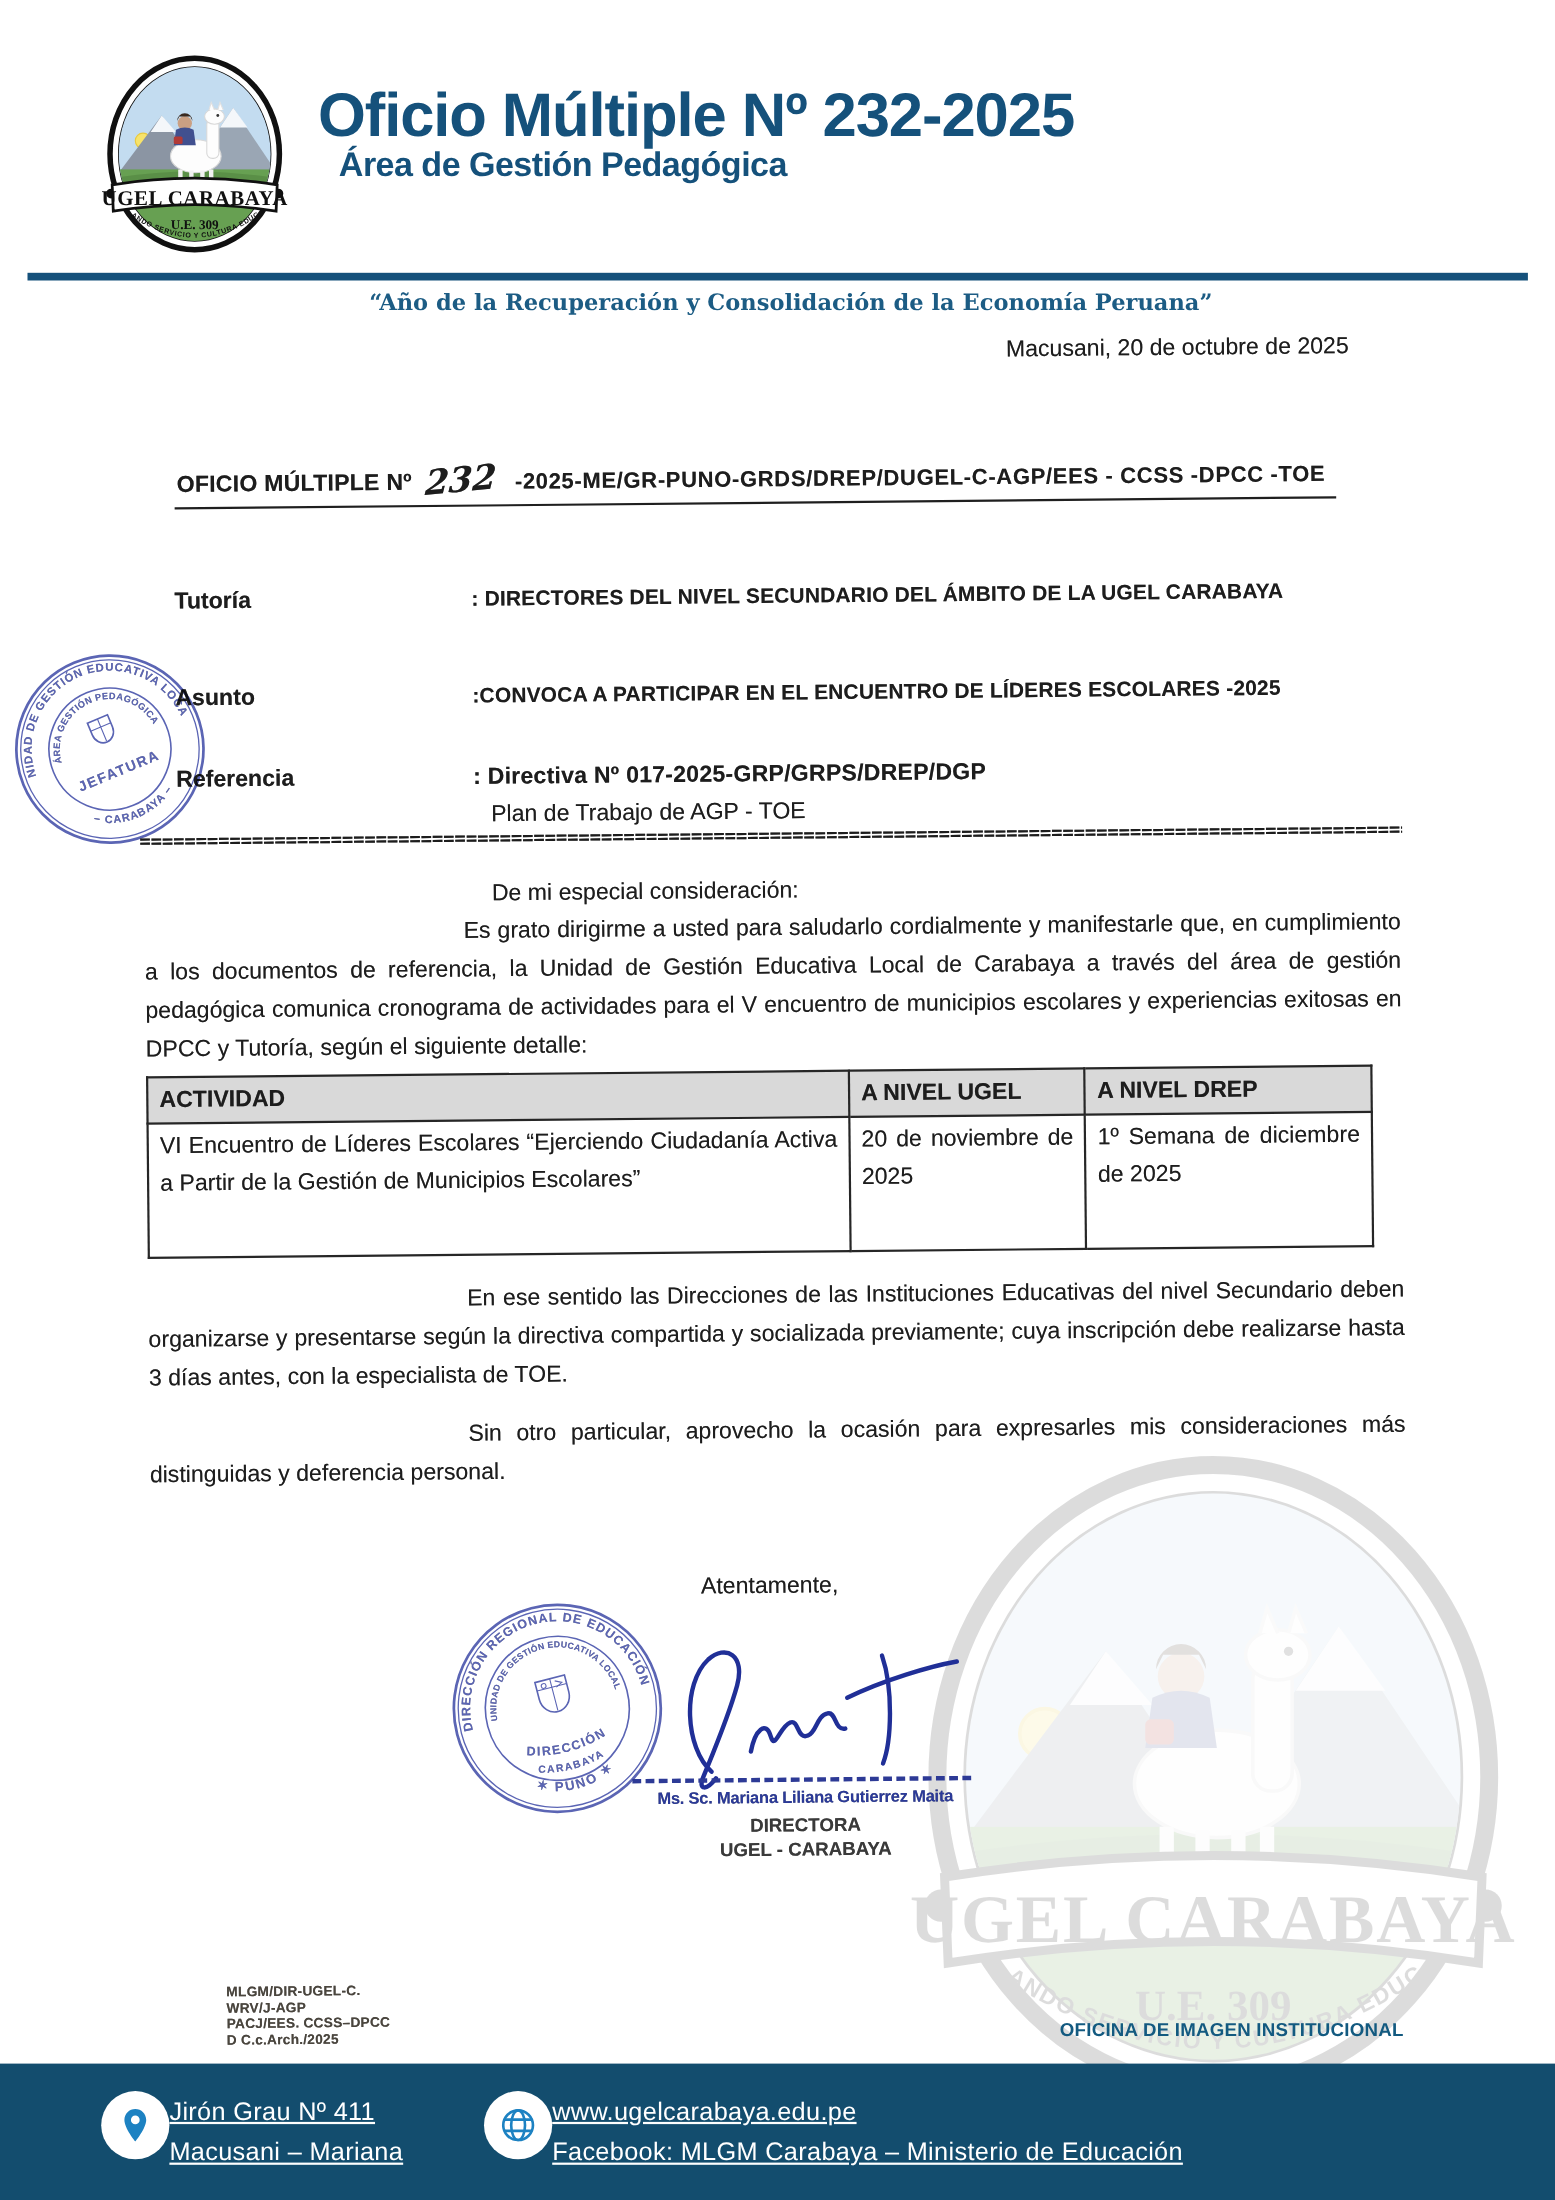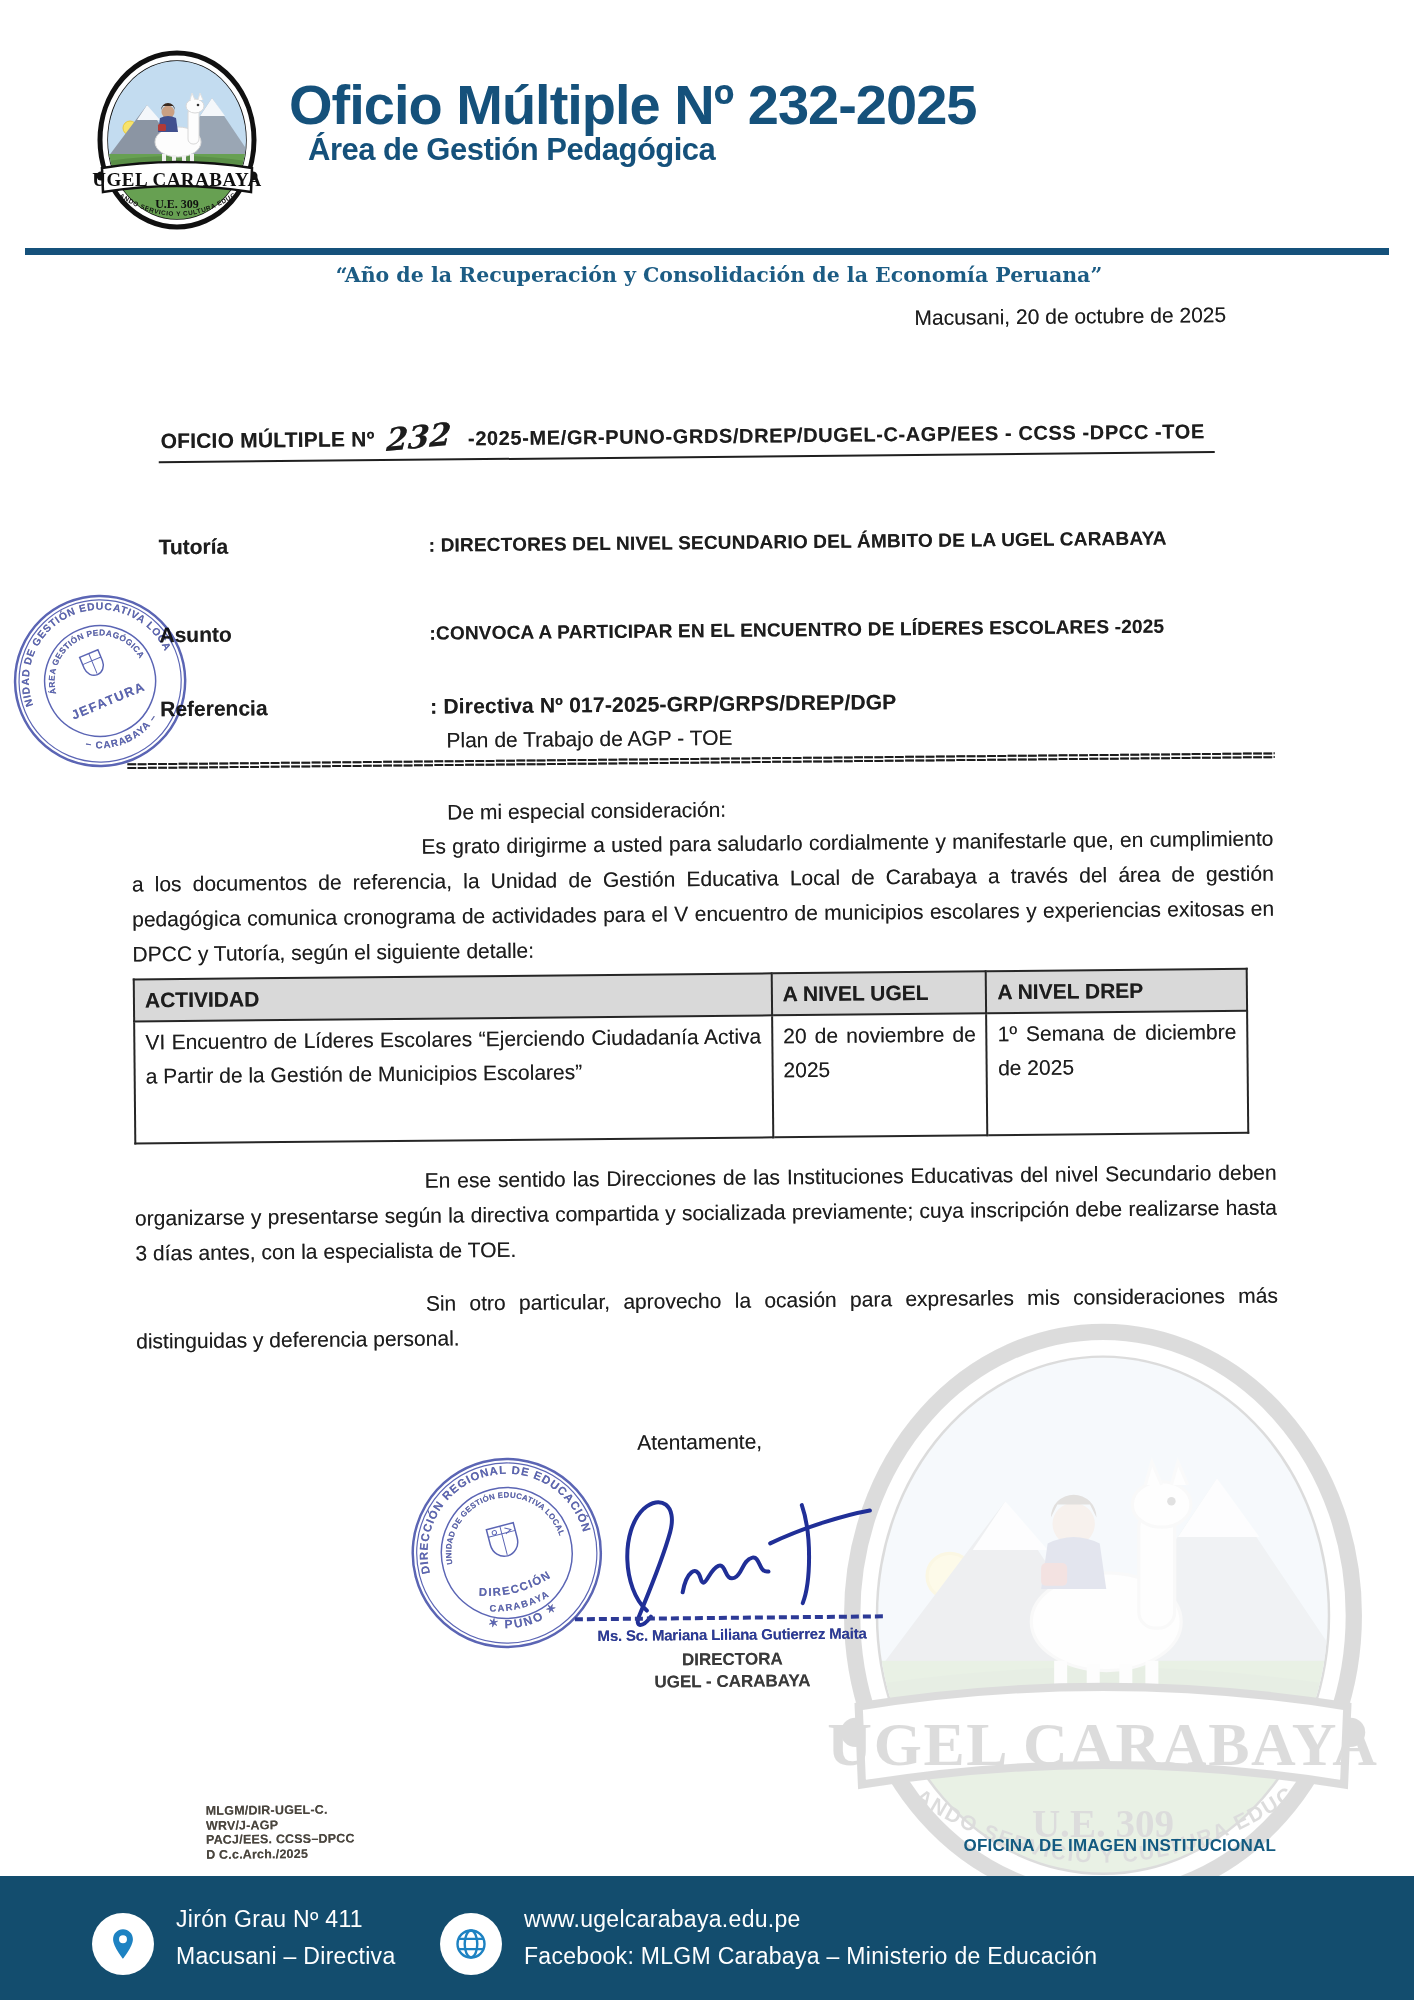--- a/index.html
+++ b/index.html
@@ -65,21 +65,21 @@
   .office-credit{position:absolute;left:872px;top:1836px;width:404px;text-align:right;
         font-size:17px;font-weight:bold;color:#135a80;letter-spacing:0.2px;}
 
   
   .watermark{position:absolute;left:826px;top:1322px;opacity:0.14;z-index:0;}
   .scan,.hdr-rule{z-index:1;}
 
   
   .footer-bar{position:absolute;left:0;right:0;bottom:0;top:1876px;background:#134d6e;z-index:2;
         color:#ffffff;}
-  .f-item{position:absolute;display:flex;align-items:flex-end;gap:22px;top:50%;transform:translateY(-50%);}
+  .f-item{position:absolute;display:flex;align-items:flex-start;top:50%;transform:translateY(-50%);text-decoration:underline;}
   .f-item.addr{left:92px;} .f-item.web{left:440px;}
   .icon-circle{width:62px;height:62px;border-radius:50%;background:#ffffff;display:flex;
         align-items:center;justify-content:center;flex:0 0 auto;}
   .f-text{font-size:23px;line-height:37px;font-weight:400;letter-spacing:0.3px;}
 </style>
 </head>
 <body>
 
 <div id="page">
 
@@ -276,21 +276,21 @@
 
   <div class="footer-bar">
     <div class="f-item addr">
       <div class="icon-circle">
         <svg width="34" height="34" viewBox="0 0 24 24">
           <path fill="#1d82c2" d="M12 1.6c-3.9 0-7 3.1-7 7 0 5.3 7 13.8 7 13.8s7-8.5 7-13.8c0-3.9-3.1-7-7-7zm0 9.8a2.8 2.8 0 1 1 0-5.6 2.8 2.8 0 0 1 0 5.6z"></path>
         </svg>
       </div>
       <div class="f-text">
         <div>Jirón Grau Nº 411</div>
-        <div>Macusani – Directiva</div>
+        <div>Macusani – Mariana</div>
       </div>
     </div>
     <div class="f-item web">
       <div class="icon-circle">
         <svg width="36" height="36" viewBox="0 0 24 24" fill="none" stroke="#1d82c2" stroke-width="1.6">
           <circle cx="12" cy="12" r="9"></circle>
           <ellipse cx="12" cy="12" rx="4.2" ry="9"></ellipse>
           <path d="M3.5 8.6h17M3.5 15.4h17"></path>
         </svg>
       </div>

